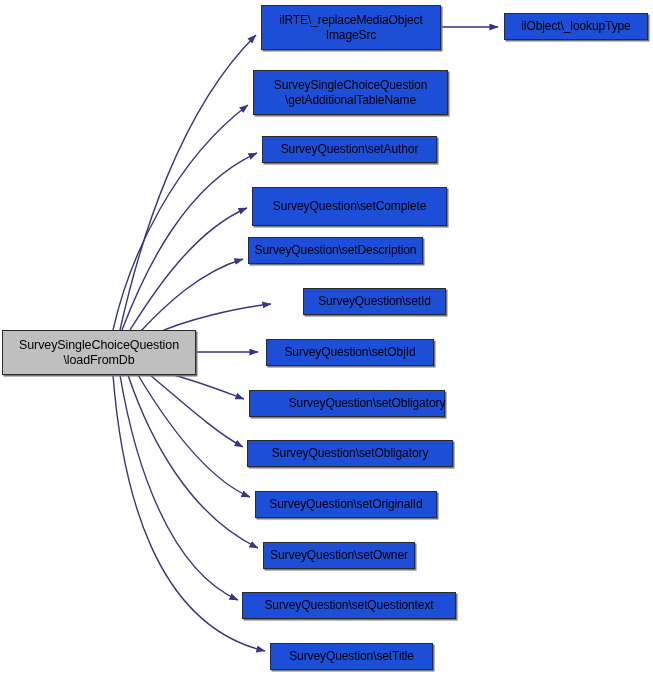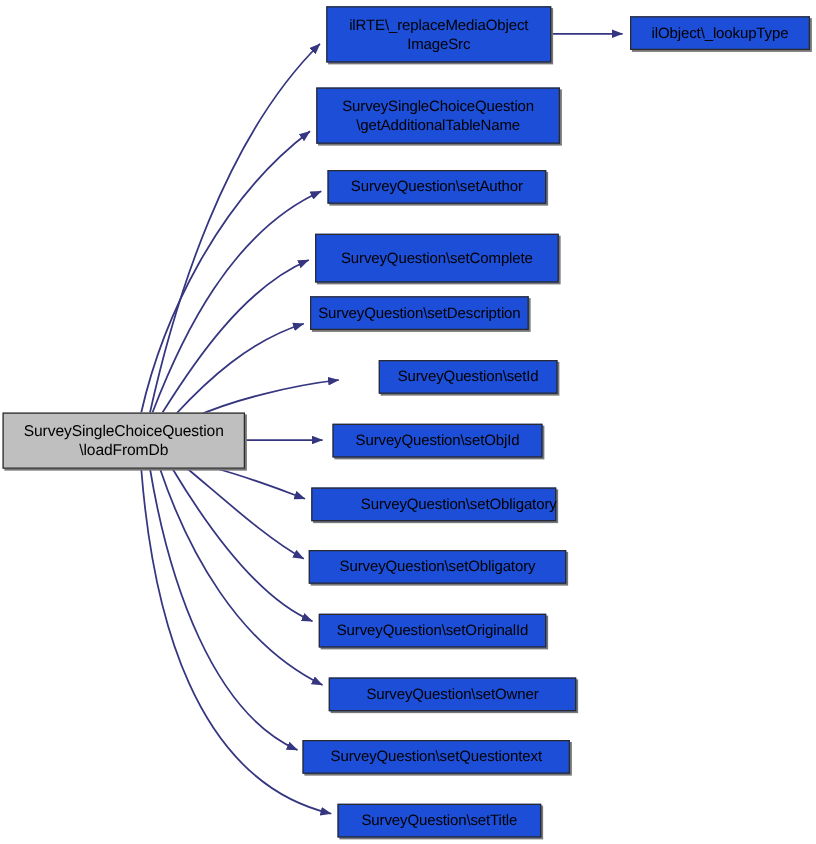--- a/index.html
+++ b/index.html
@@ -87,18 +87,18 @@
       <div class="node" style="left: 253px; top: 70px; width: 195px; height: 45px;"><span class="node-label">SurveySingleChoiceQuestion
 \getAdditionalTableName</span></div>
       <div class="node" style="left: 262px; top: 136px; width: 175px; height: 27px;"><span class="node-label">SurveyQuestion\setAuthor</span></div>
       <div class="node" style="left: 252px; top: 187px; width: 195px; height: 39px;"><span class="node-label">SurveyQuestion\setComplete</span></div>
       <div class="node" style="left: 248px; top: 237px; width: 175px; height: 27px;"><span class="node-label">SurveyQuestion\setDescription</span></div>
       <div class="node" style="left: 276px; top: 288px; width: 143px; height: 27px; margin-left: 27px;"><span class="node-label">SurveyQuestion\setId</span></div>
       <div class="node" style="left: 266px; top: 339px; width: 168px; height: 27px;"><span class="node-label">SurveyQuestion\setObjId</span></div>
       <div class="node" style="left: 249px; top: 390px; width: 196px; height: 27px; padding-left: 40px;"><span class="node-label">SurveyQuestion\setObligatory</span></div>
       <div class="node" style="left: 247px; top: 440px; width: 206px; height: 27px;"><span class="node-label">SurveyQuestion\setObligatory</span></div>
       <div class="node" style="left: 255px; top: 491px; width: 182px; height: 27px;"><span class="node-label">SurveyQuestion\setOriginalId</span></div>
-      <div class="node" style="left: 263px; top: 542px; width: 198px; height: 27px;"><span class="node-label">SurveyQuestion\setOwner</span></div>
+      <div class="node" style="left: 263px; top: 542px; width: 152px; height: 27px;"><span class="node-label">SurveyQuestion\setOwner</span></div>
       <div class="node" style="left: 242px; top: 592px; width: 214px; height: 27px;"><span class="node-label">SurveyQuestion\setQuestiontext</span></div>
       <div class="node" style="left: 270px; top: 643px; width: 163px; height: 27px;"><span class="node-label">SurveyQuestion\setTitle</span></div>
     </div>
 
 </div>
 
 </body></html>

